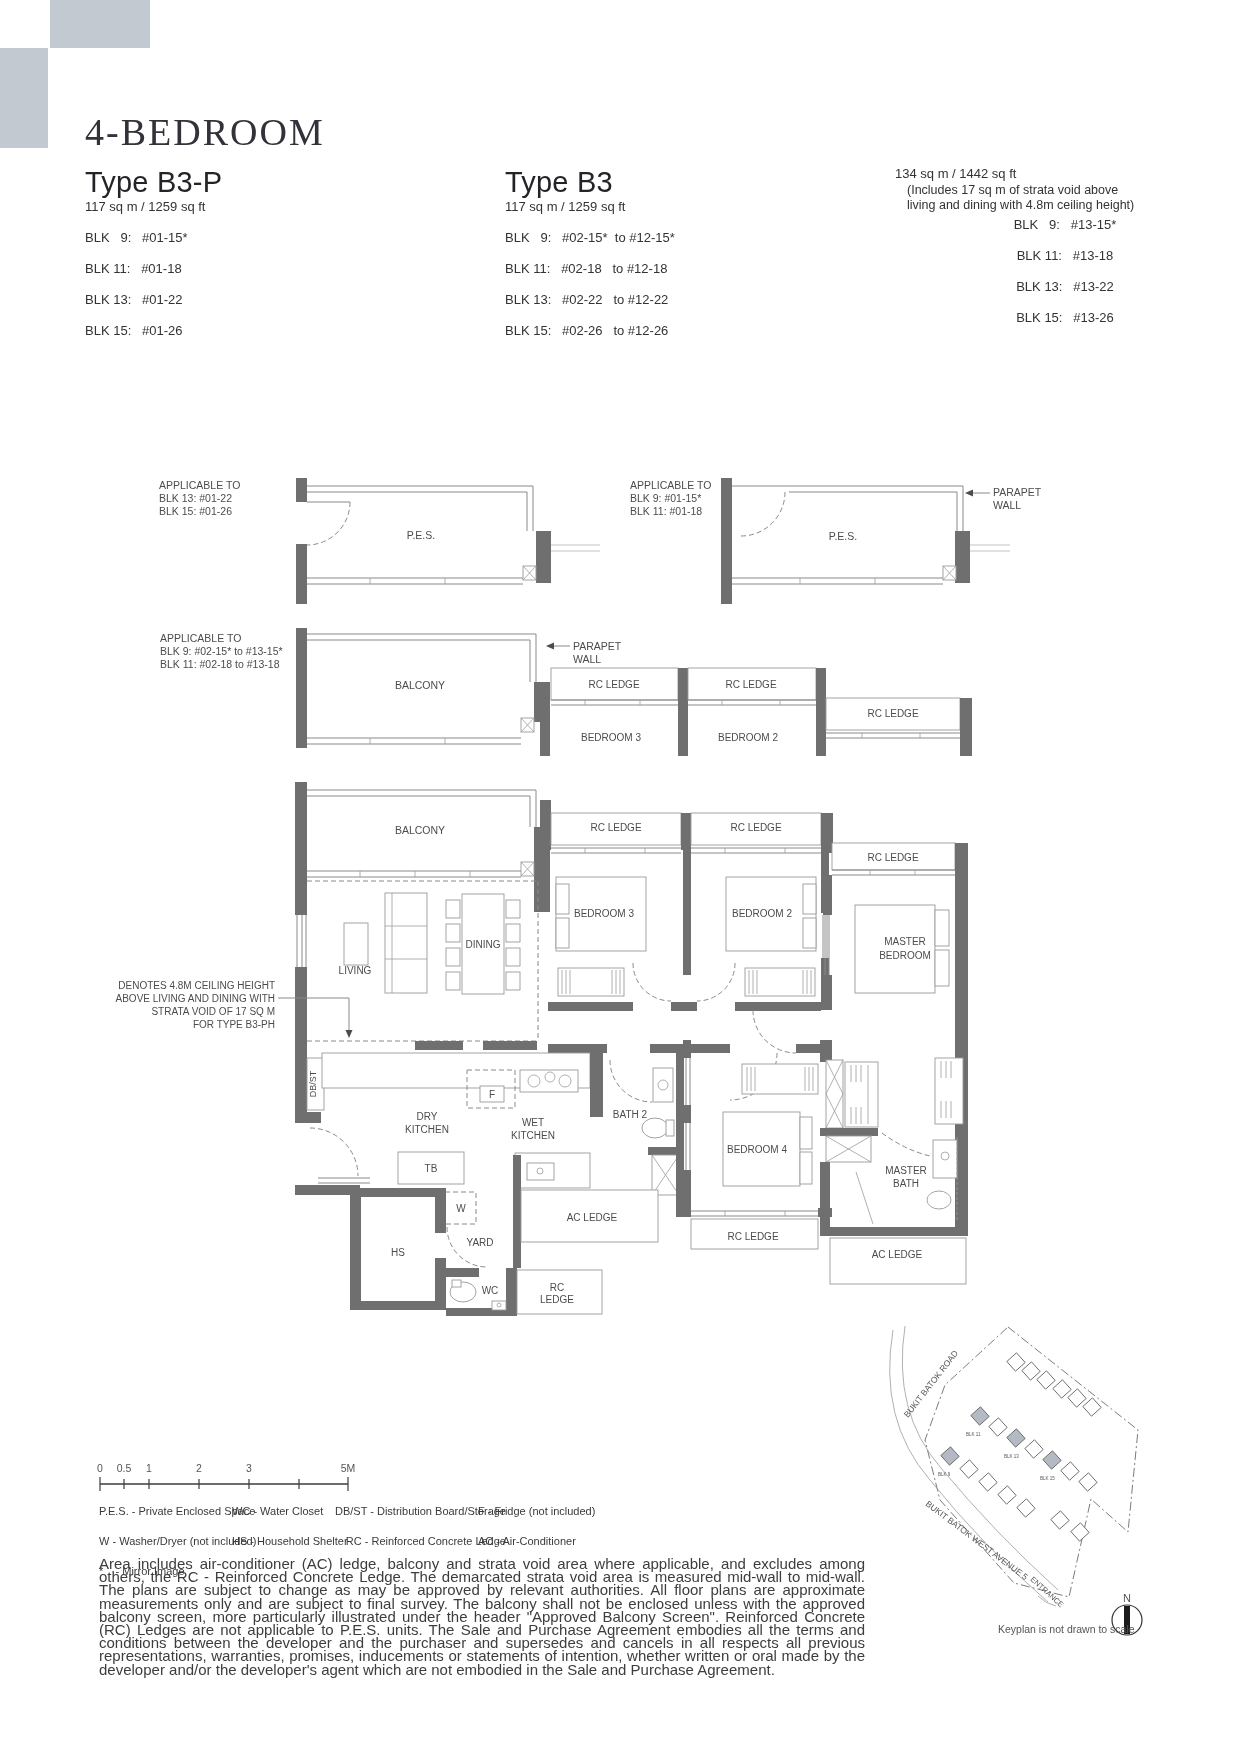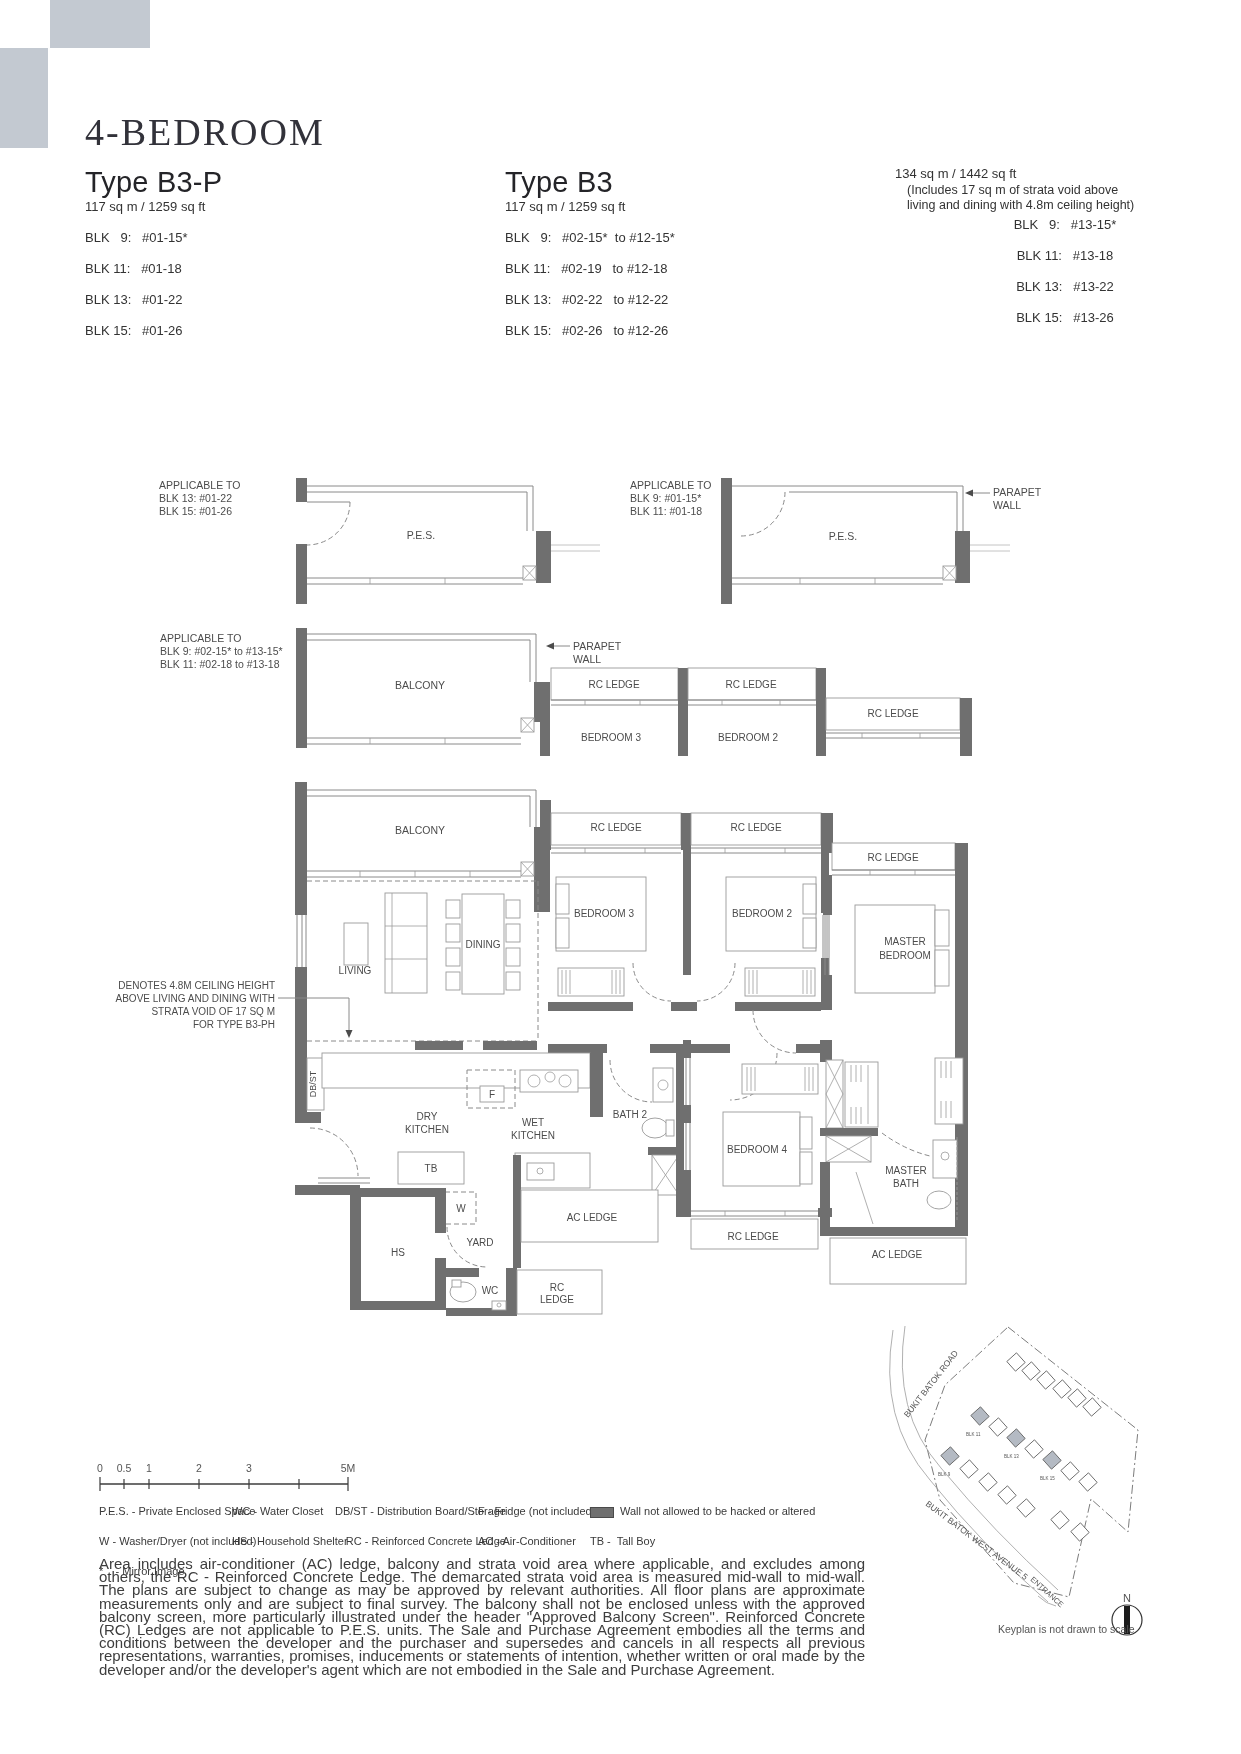--- a/index.html
+++ b/index.html
@@ -45,21 +45,21 @@
   <div class="type-blk"><span>BLK   9:   #01-15*</span><br>
 <span>BLK 11:   #01-18</span><br>
 <span>BLK 13:   #01-22</span><br>
 <span>BLK 15:   #01-26</span></div>
 </div>
 
 <div class="abs" style="left:505px;top:166px;width:360px;">
   <div class="type-name">Type B3</div>
   <div class="type-area">117 sq m / 1259 sq ft</div>
   <div class="type-blk"><span>BLK   9:   #02-15*  to #12-15*</span><br>
-<span>BLK 11:   #02-19   to #12-18</span><br>
+<span>BLK 11:   #02-18   to #12-18</span><br>
 <span>BLK 13:   #02-22   to #12-22</span><br>
 <span>BLK 15:   #02-26   to #12-26</span></div>
 </div>
 
 <div class="abs" style="left:895px;top:166px;width:340px;">
   <div class="type-area">134 sq m / 1442 sq ft</div>
   <div class="type-note"><span>(Includes 17 sq m of strata void above</span><br>
 <span>living and dining with 4.8m ceiling height)</span></div>
   <div class="type-blk" style="margin-top:4px;text-align:center;"><span>BLK   9:   #13-15*</span><br>
 <span>BLK 11:   #13-18</span><br>
@@ -479,17 +479,15 @@
 <div class="abs legend" style="left:99px;top:1504px;width:800px;height:60px;">
   <div class="col" style="left:0;"><span>P.E.S. - Private Enclosed Space</span><br>
 <span>W - Washer/Dryer (not included)</span><br>
 <span>*    - Mirror Image</span></div>
   <div class="col" style="left:133px;"><span>WC - Water Closet</span><br>
 <span>HS - Household Shelter</span></div>
   <div class="col" style="left:236px;text-align:right;"><span>DB/ST - Distribution Board/Storage</span><br>
 <span>RC - Reinforced Concrete Ledge</span></div>
   <div class="col" style="left:379px;"><span>F - Fridge (not included)</span><br>
 <span>AC - Air-Conditioner</span></div>
-  <div class="col" style="left:491px;"><span class="swatch"></span><span>Wall not allowed to be hacked or altered</span><br>
-<span>TB -  Tall Boy</span></div>
 </div>
 
 <div class="abs disclaimer" style="left:99px;top:1557px;width:766px;">Area includes air-conditioner (AC) ledge, balcony and strata void area where applicable, and excludes among others, the RC - Reinforced Concrete Ledge. The demarcated strata void area is measured mid-wall to mid-wall. The plans are subject to change as may be approved by relevant authorities. All floor plans are approximate measurements only and are subject to final survey. The balcony shall not be enclosed unless with the approved balcony screen, more particularly illustrated under the header "Approved Balcony Screen". Reinforced Concrete (RC) Ledges are not applicable to P.E.S. units. The Sale and Purchase Agreement embodies all the terms and conditions between the developer and the purchaser and supersedes and cancels in all respects all previous representations, warranties, promises, inducements or statements of intention, whether written or oral made by the developer and/or the developer's agent which are not embodied in the Sale and Purchase Agreement.</div>
 
 </body></html>

